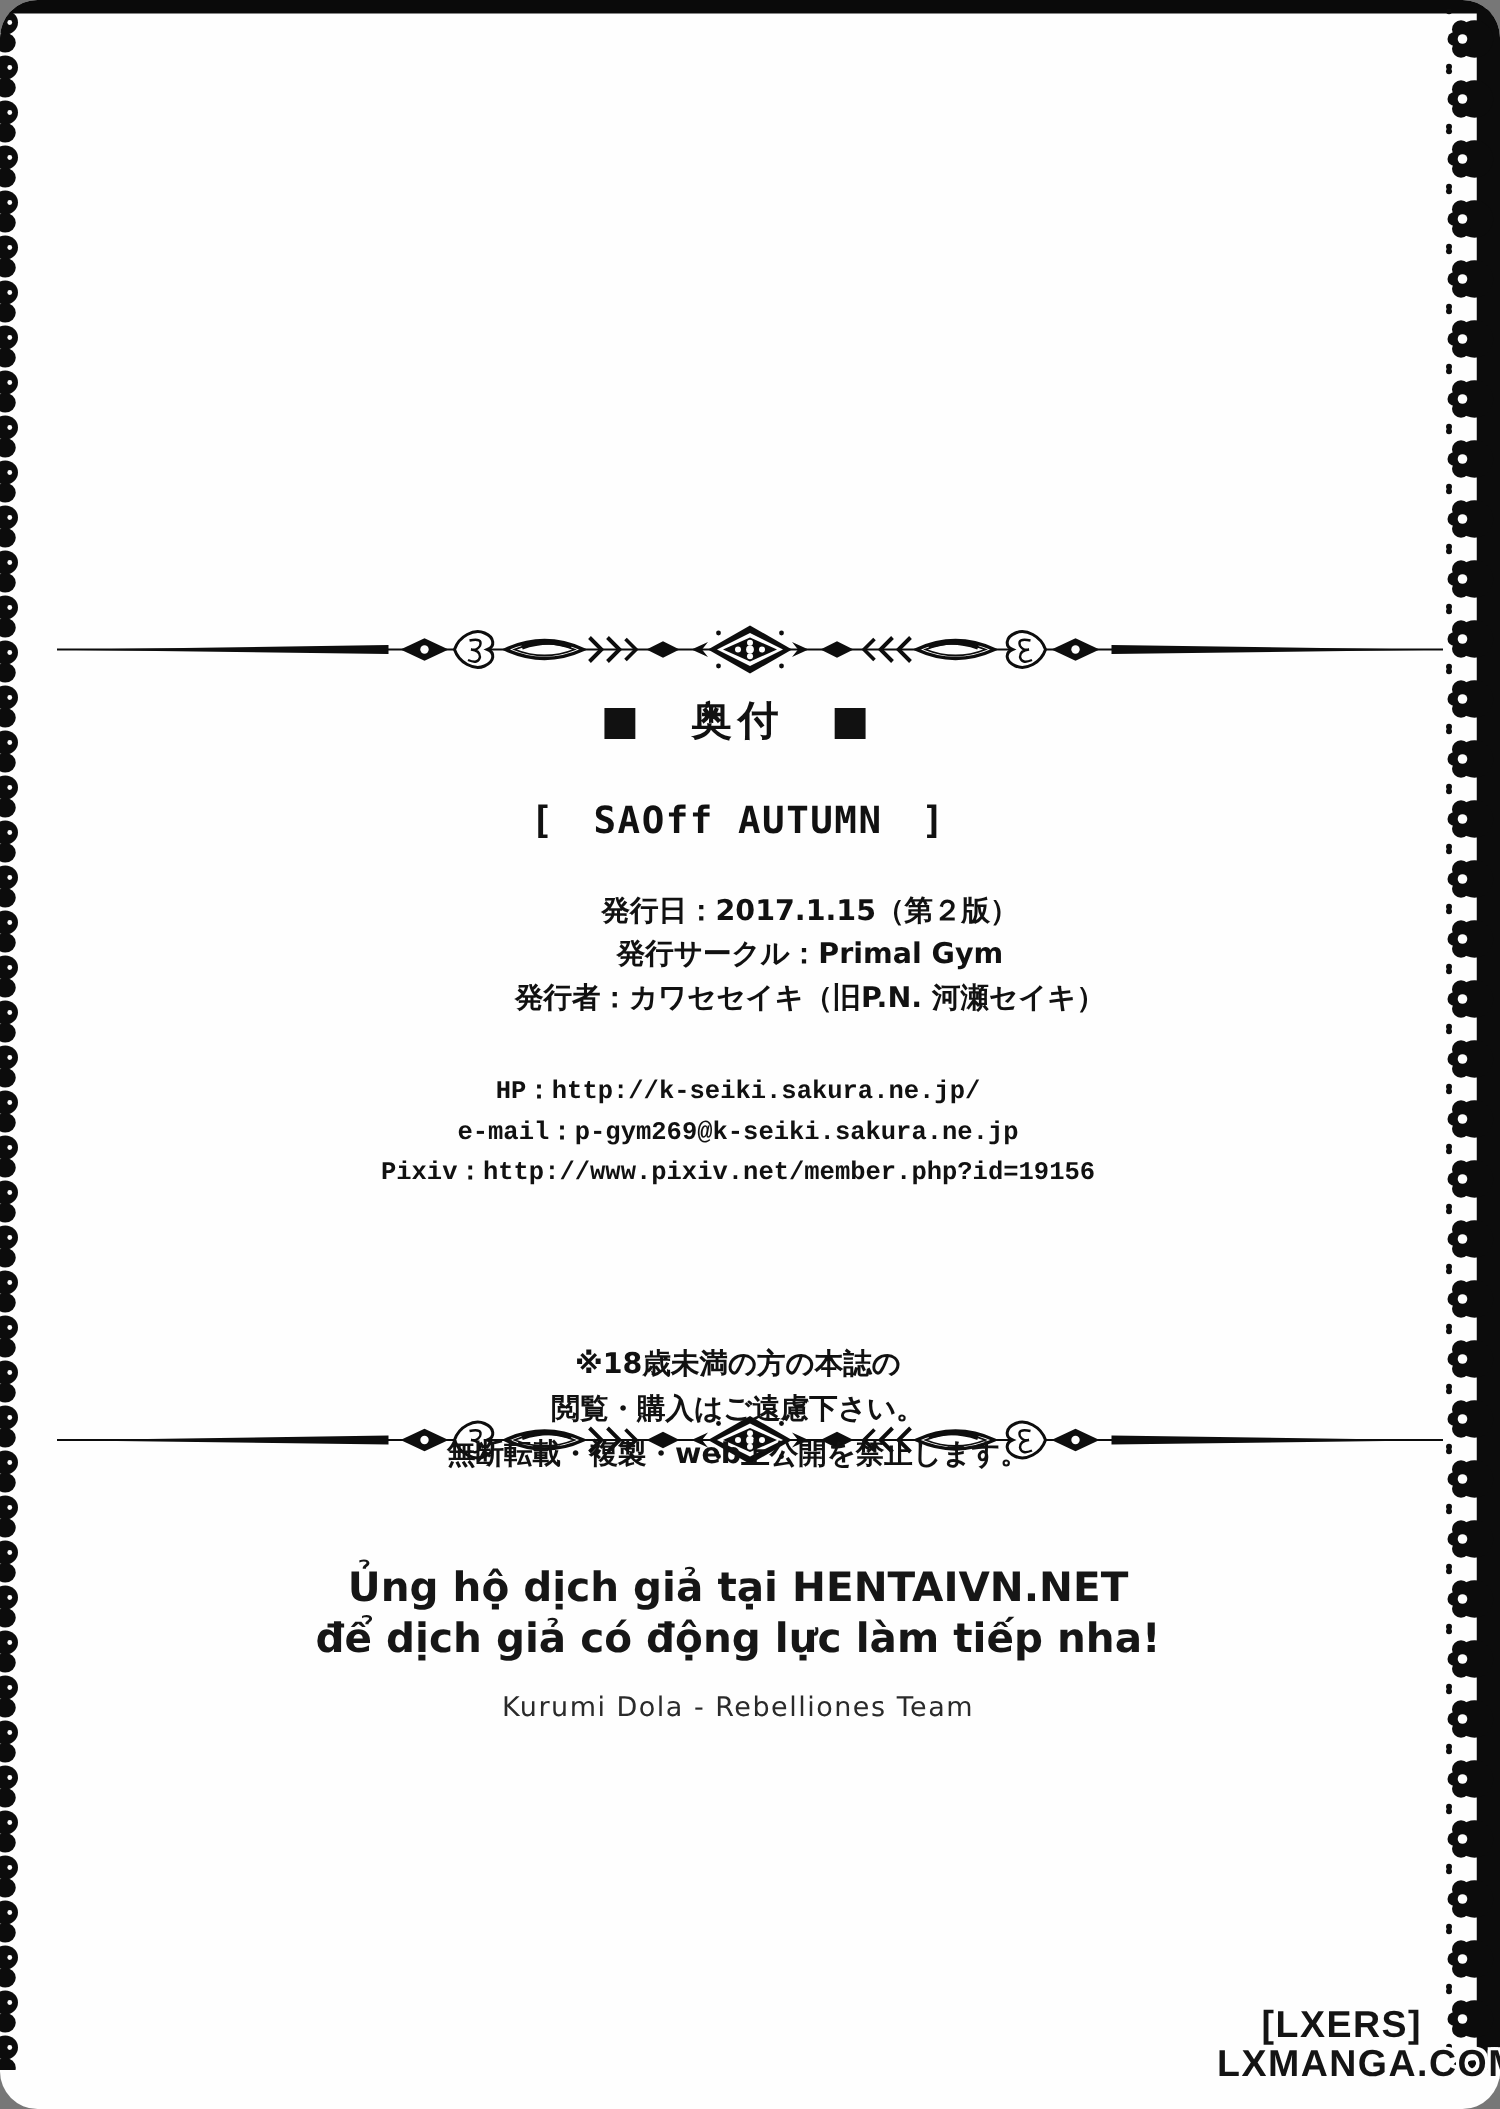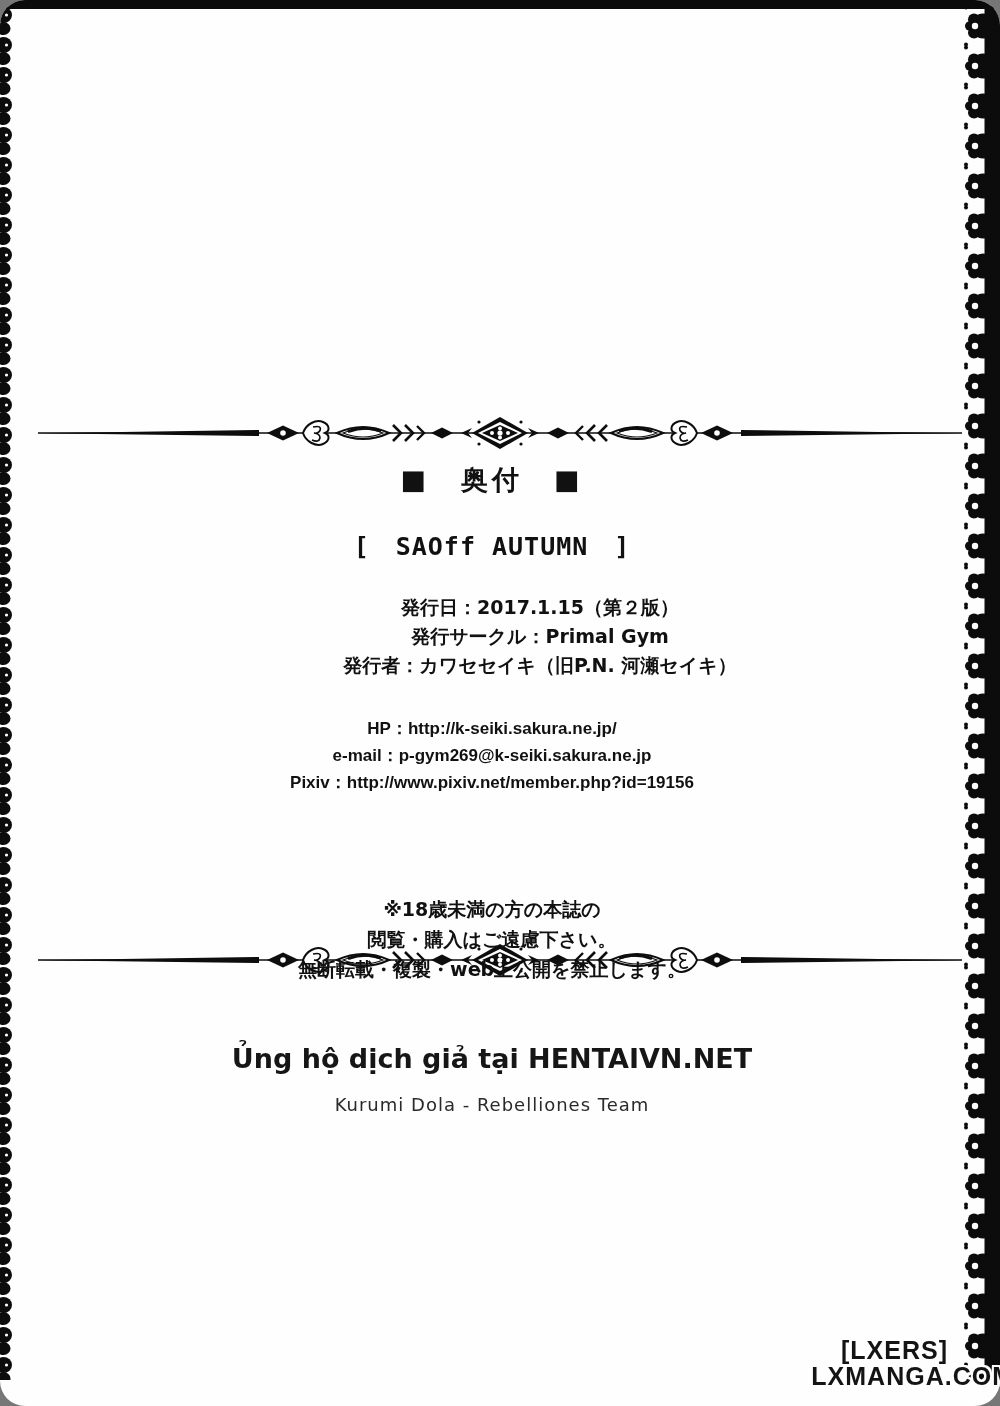--- a/index.html
+++ b/index.html
@@ -20,21 +20,21 @@
   .divider-1 { top:415px; }
   .divider-2 { top:942px; }
   .centered { position:absolute; left:0; width:984px; text-align:center; }
   .heading { top:462px; font-weight:bold; font-size:27px; letter-spacing:4px; }
   .book-title {
     top:530px; font-family:"DejaVu Sans Mono","Liberation Mono",monospace;
     font-weight:bold; font-size:25px; letter-spacing:1px;
   }
   .pub-block { top:593px; font-weight:bold; font-size:19px; line-height:29px;padding-left:48px; }
   .contact-block {
-    top:715px; font-family:Liberation Sans, sans-serif;
+    top:715px; font-family:Liberation Mono, monospace;
     font-weight:bold; font-size:17px; line-height:27px;
   }
   .notice-block { top:850px; font-weight:bold; font-size:19px; line-height:30px;margin-top:44px; }
   .translator-block { top:1042px; font-weight:bold; font-size:27px; line-height:34px; color:#161616; }
   .translator-block .credit { font-weight:normal; font-size:18px; margin-top:12px; color:#2a2a2a; letter-spacing:1px; }
   .wm {
     position:absolute; z-index:5; color:#141414; white-space:nowrap;
     font:bold 25px "Liberation Sans","DejaVu Sans",sans-serif; letter-spacing:1px;
     text-shadow:-2px -2px 0 #fefefe, 2px -2px 0 #fefefe, -2px 2px 0 #fefefe,
                  2px 2px 0 #fefefe, 0 2px 0 #fefefe, 0 -2px 0 #fefefe,
@@ -674,20 +674,21 @@
   </div>
 
   <div class="centered notice-block">
     <div>※18歳未満の方の本誌の</div>
     <div>閲覧・購入はご遠慮下さい。</div>
     <div>無断転載・複製・web上公開を禁止します。</div>
   </div>
 
   <div class="centered translator-block">
     <div>Ủng hộ dịch giả tại HENTAIVN.NET</div>
+    <div>để dịch giả có động lực làm tiếp nha!</div>
     <div class="credit">Kurumi Dola - Rebelliones Team</div>
   </div>
 
   <div class="wm wm1">[LXERS]</div>
   <div class="wm wm2">LXMANGA.COM</div>
 
   <div class="bottom-bar">
     <div class="page-num">22</div>
   </div>
 

